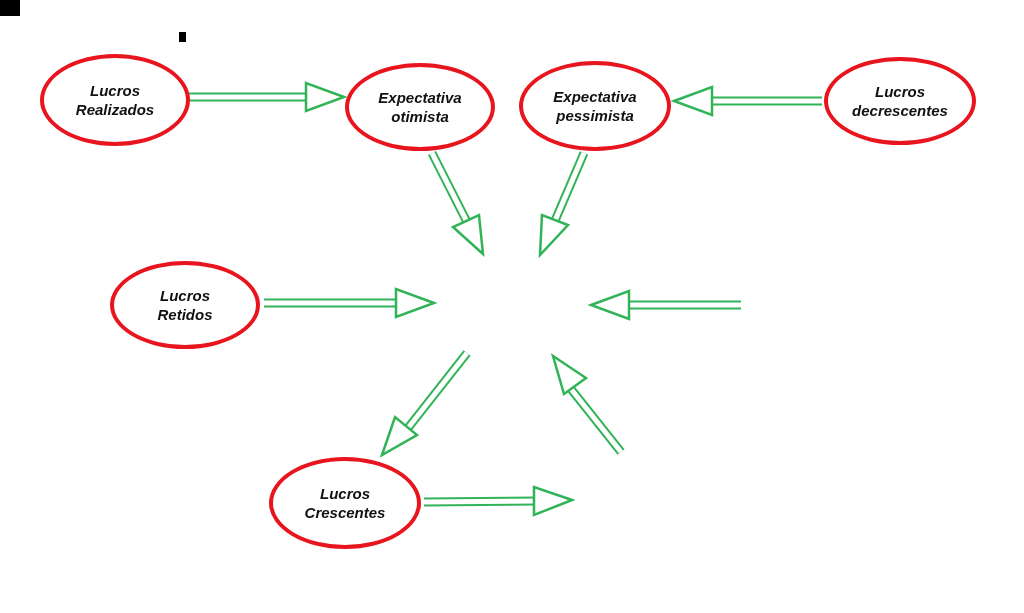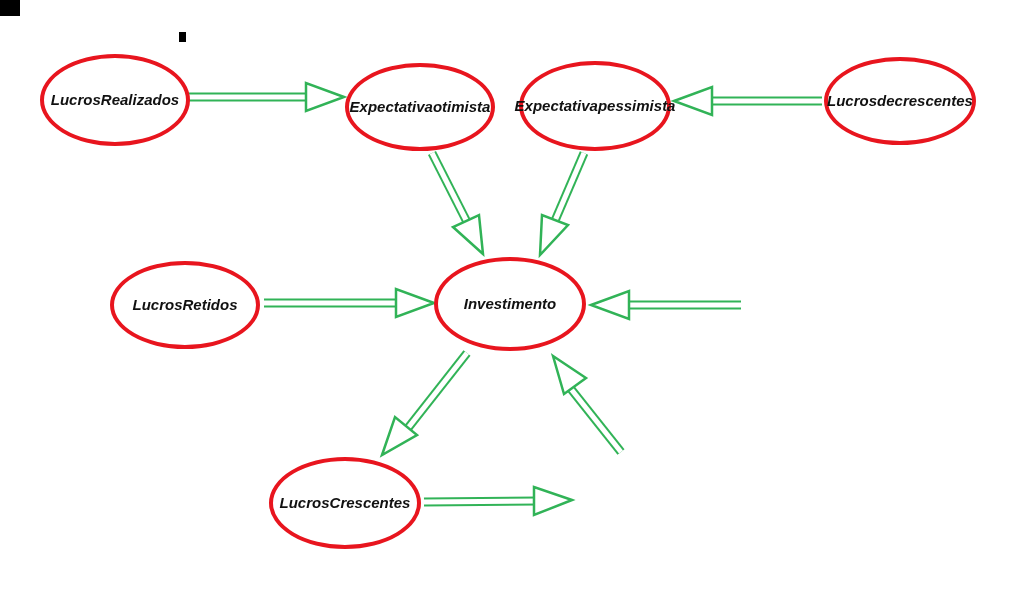--- a/index.html
+++ b/index.html
@@ -12,21 +12,21 @@
     font-family: "Liberation Sans", sans-serif;
   }
   .arrows { position: absolute; left: 0; top: 0; z-index: 1; }
   .node {
     position: absolute;
     z-index: 2;
     border: 4px solid #e8151e;
     border-radius: 50%;
     background: #ffffff;
     display: flex;
-    flex-direction: row;
+    flex-direction: column;
     align-items: center;
     justify-content: center;
     font-style: italic;
     font-weight: bold;
     font-size: 15px;
     line-height: 1.3;
     color: #111111;
     text-align: center;
     box-sizing: border-box;
   }
@@ -134,23 +134,20 @@
   <div class="node n3">
     <span>Lucros</span>
     <span>decrescentes</span>
   </div>
 
   <div class="node n4">
     <span>Lucros</span>
     <span>Retidos</span>
   </div>
 
-  <div class="node n5">
-    <span>Investimento</span>
-  </div>
 
 
   <div class="node n7">
     <span>Lucros</span>
     <span>Crescentes</span>
   </div>
 
 
 </div>
 

